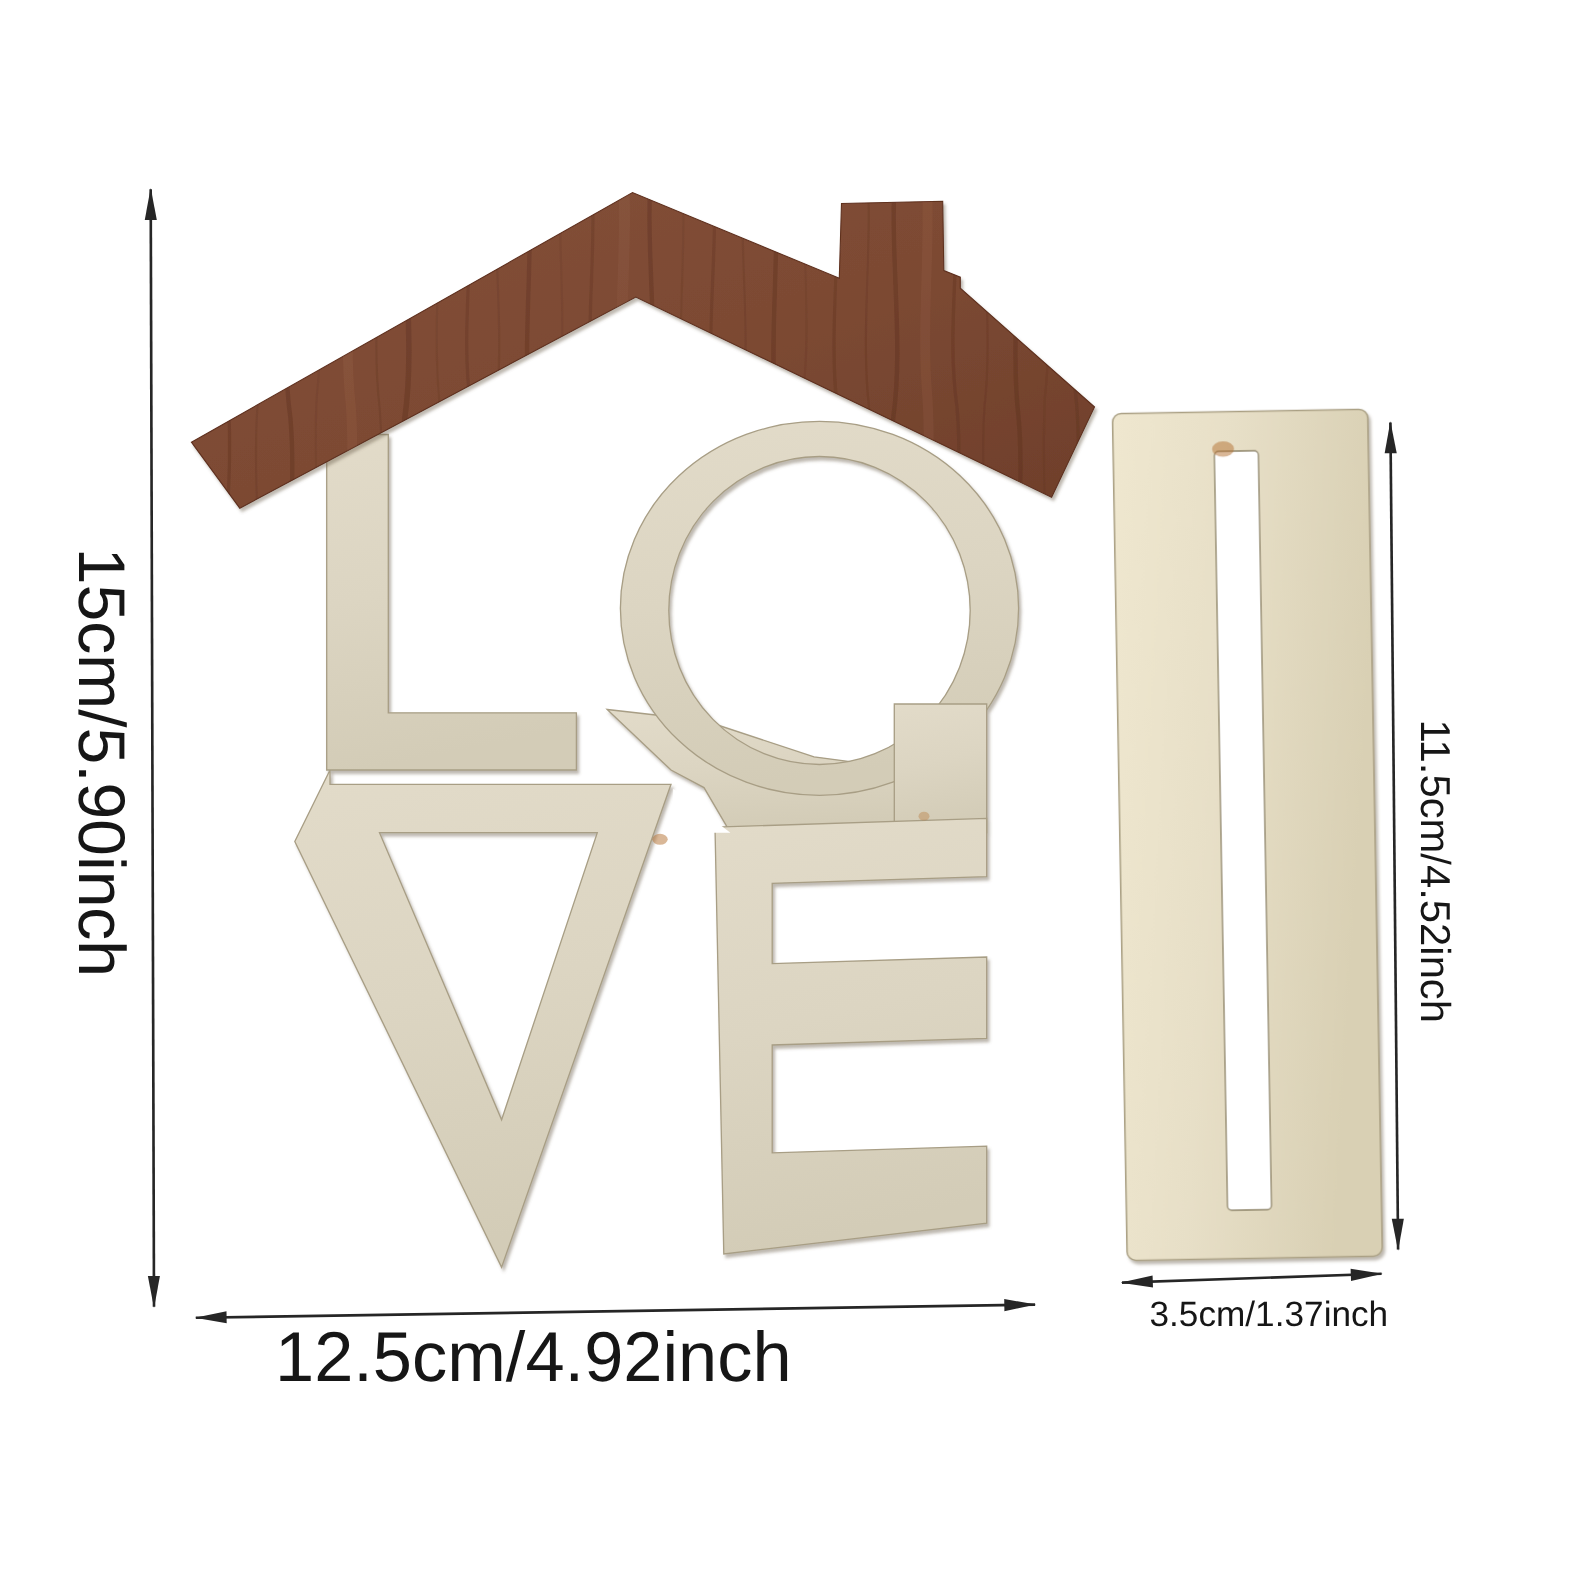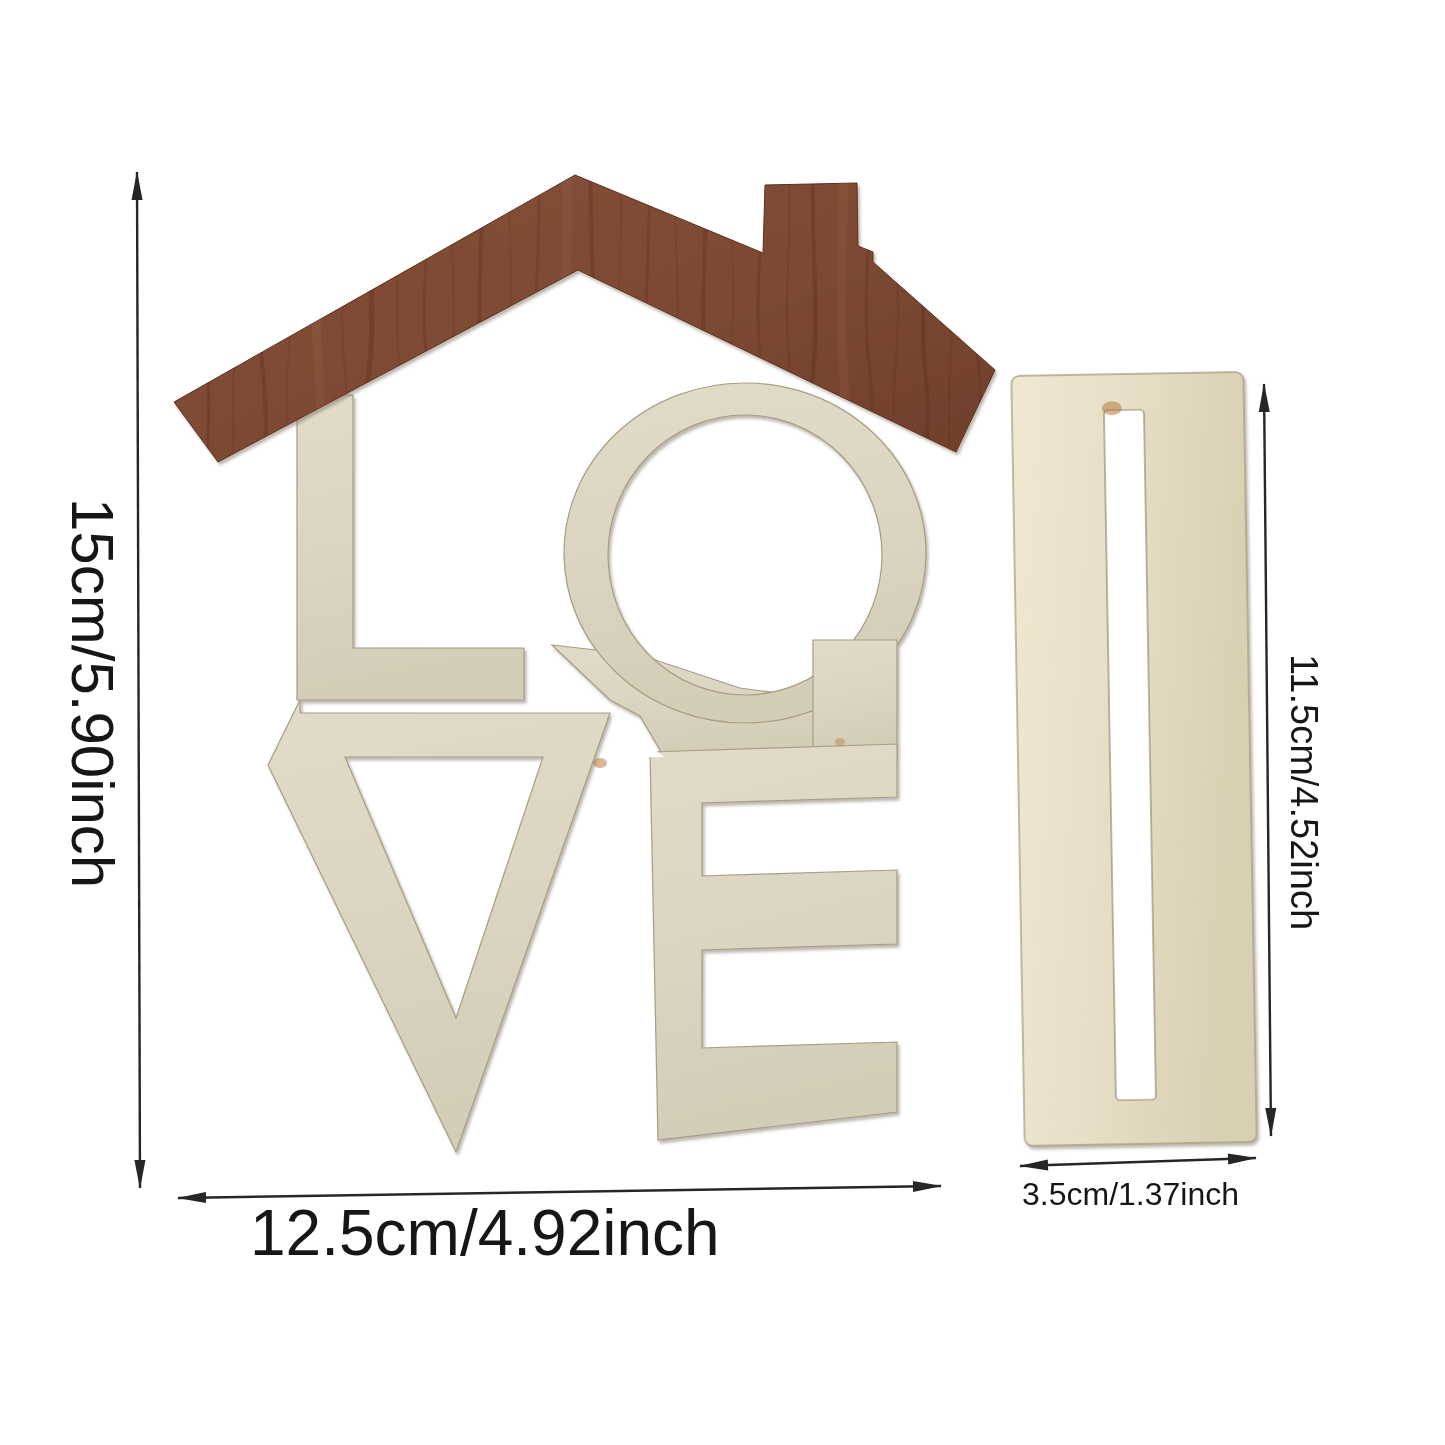--- a/index.html
+++ b/index.html
@@ -18,21 +18,21 @@
     white-space:nowrap;
     user-select:none;
   }
   .v-label{
     writing-mode:vertical-rl;
     text-orientation:mixed;
   }
   .label-sign-height{left:58px;top:498px;font-size:60px;}
   .label-sign-width{left:250px;top:1196px;width:700px;text-align:left;font-size:64px;}
   .label-stand-height{left:1282px;top:654px;font-size:38px;}
-  .label-stand-width{left:1022px;top:1176px;width:240px;text-align:left;font-size:32px;}
+  .label-stand-width{left:1022px;top:1176px;width:240px;text-align:right;font-size:32px;}
 </style>
 </head>
 <body>
 
 <div class="canvas">
 
   <svg class="diagram-svg" width="1445" height="1445" viewBox="0 0 1445 1445" aria-label="LOVE">
     <defs>
       <linearGradient id="creamGrad" x1="0" y1="0" x2="0.15" y2="1">
         <stop offset="0" stop-color="#e2dbc9"></stop>

